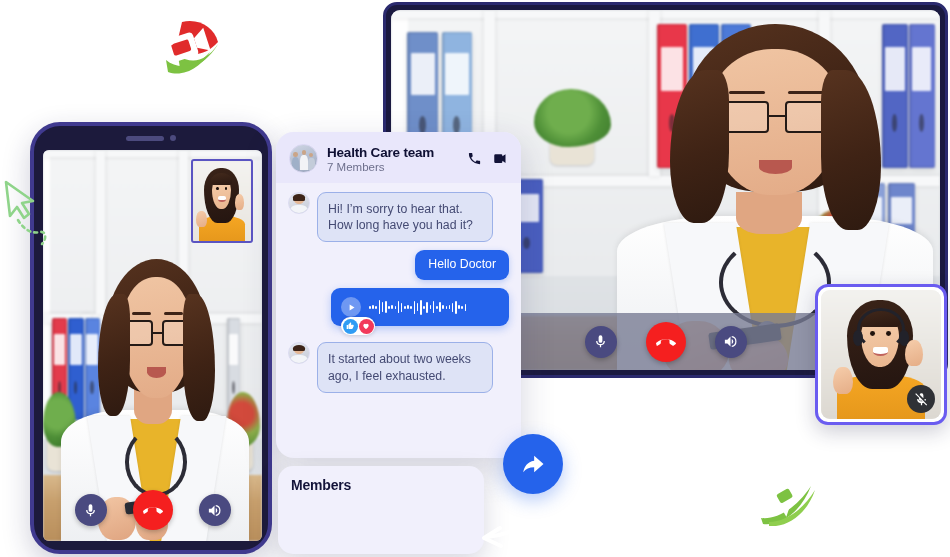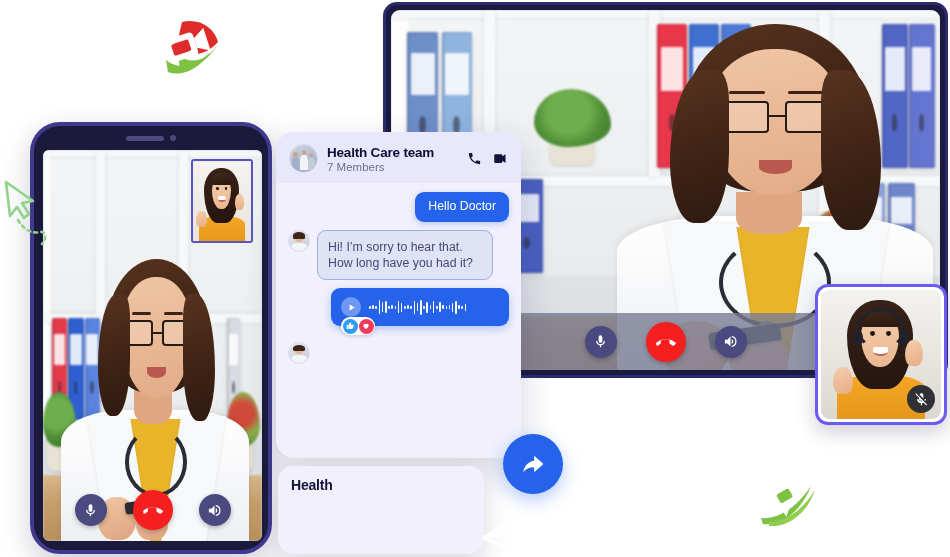--- a/index.html
+++ b/index.html
@@ -590,31 +590,31 @@
           <path d="M6.6 10.8a15.1 15.1 0 0 0 6.6 6.6l2.2-2.2c.3-.3.7-.4 1-.2 1.2.4 2.4.6 3.6.6.6 0 1 .4 1 1V20c0 .6-.4 1-1 1A17 17 0 0 1 3 4c0-.6.4-1 1-1h3.5c.6 0 1 .4 1 1 0 1.3.2 2.5.6 3.6.1.4 0 .8-.2 1l-2.3 2.2z"></path>
         </svg>
         <svg viewBox="0 0 24 24">
           <path d="M15 8.5V7a2 2 0 0 0-2-2H4a2 2 0 0 0-2 2v10a2 2 0 0 0 2 2h9a2 2 0 0 0 2-2v-1.5l5 3.5V5z"></path>
         </svg>
       </div>
     </div>
 
     <div class="chat-body">
 
-      <div class="msg-row out">
-        <div class="bubble-out">Hello  Doctor</div>
-      </div>
-
       <div class="msg-row">
         <div class="msg-avatar">
           <span style="position:absolute;left:26%;top:14%;width:48%;height:40%;border-radius:50%;background:#e4b795;"></span>
           <span style="position:absolute;left:18%;top:6%;width:64%;height:34%;border-radius:50% 50% 14% 14%;background:#3d2418;"></span>
           <span style="position:absolute;left:10%;bottom:0;width:80%;height:40%;border-radius:42% 42% 0 0;background:#f2f4f8;"></span>
         </div>
         <div class="bubble-in">Hi! I’m sorry to hear that. How long have you had it?</div>
+      </div>
+
+      <div class="msg-row out">
+        <div class="bubble-out">Hello  Doctor</div>
       </div>
 
       <div class="msg-row out">
         <div class="voice">
           <span class="voice-play">
             <svg viewBox="0 0 24 24">
                 <path d="M7 4l13 8-13 8z"></path>
               </svg>
           </span>
           <span class="wave">
@@ -664,27 +664,28 @@
           </span>
         </div>
       </div>
 
       <div class="msg-row" style="margin-top:8px">
         <div class="msg-avatar">
           <span style="position:absolute;left:26%;top:14%;width:48%;height:40%;border-radius:50%;background:#e4b795;"></span>
           <span style="position:absolute;left:18%;top:6%;width:64%;height:34%;border-radius:50% 50% 14% 14%;background:#3d2418;"></span>
           <span style="position:absolute;left:10%;bottom:0;width:80%;height:40%;border-radius:42% 42% 0 0;background:#f2f4f8;"></span>
         </div>
+        <div class="bubble-in">It started about two weeks ago, I feel exhausted.</div>
       </div>
 
     </div>
   </div>
 
   <div class="report">
-    <div class="report-title">Health</div>
+    <div class="report-title">Members</div>
   </div>
 
   <svg class="curve-arrow" width="110" height="70" viewBox="0 0 110 70">
     <path d="M95 6 C 88 34, 64 52, 28 57" stroke="#ffffff" stroke-width="4" fill="none" stroke-linecap="round"></path>
     <path d="M40 48 L24 58 L41 66" stroke="#ffffff" stroke-width="4" fill="none" stroke-linecap="round" stroke-linejoin="round"></path>
   </svg>
 
   <button class="share-btn">
     <svg viewBox="0 0 24 24">
       <path d="M13 5l8 7-8 7v-4.2c-4.2 0-7.2 1.3-9.4 4.2.9-4.5 3.5-9 9.4-9.8V5z"></path>

